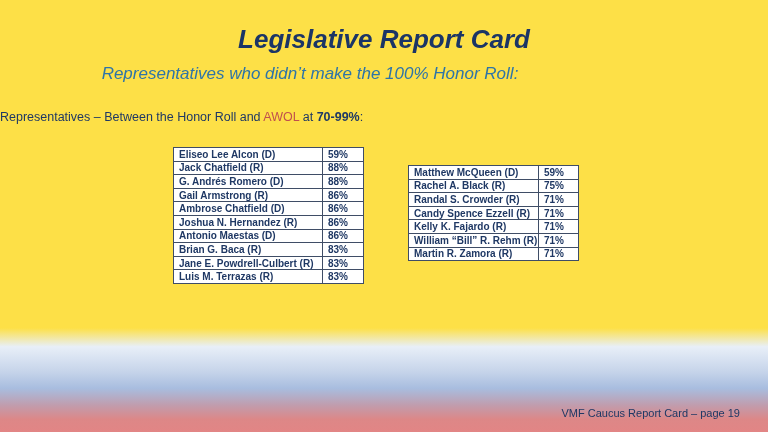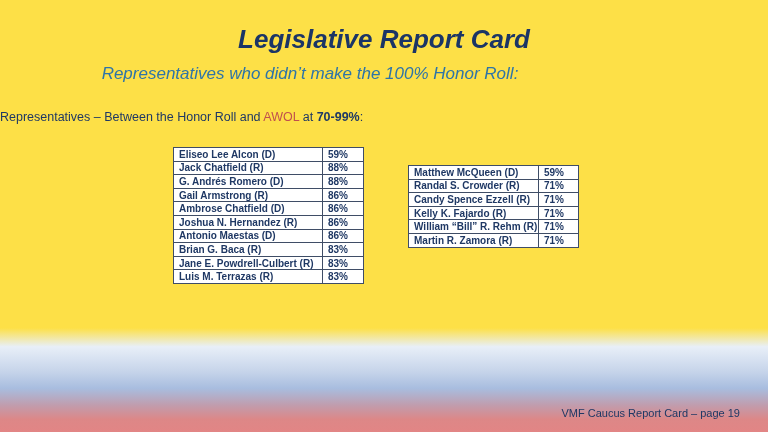--- a/index.html
+++ b/index.html
@@ -164,20 +164,24 @@
     <colgroup>
         <col class="c-name">
         <col class="c-pct">
       </colgroup>
     <tbody>
         <tr>
           <td>Matthew McQueen (D)</td>
           <td>59%</td>
         </tr>
         <tr>
+          <td>Rachel A. Black (R)</td>
+          <td>75%</td>
+        </tr>
+        <tr>
           <td>Randal S. Crowder (R)</td>
           <td>71%</td>
         </tr>
         <tr>
           <td>Candy Spence Ezzell (R)</td>
           <td>71%</td>
         </tr>
         <tr>
           <td>Kelly K. Fajardo (R)</td>
           <td>71%</td>

